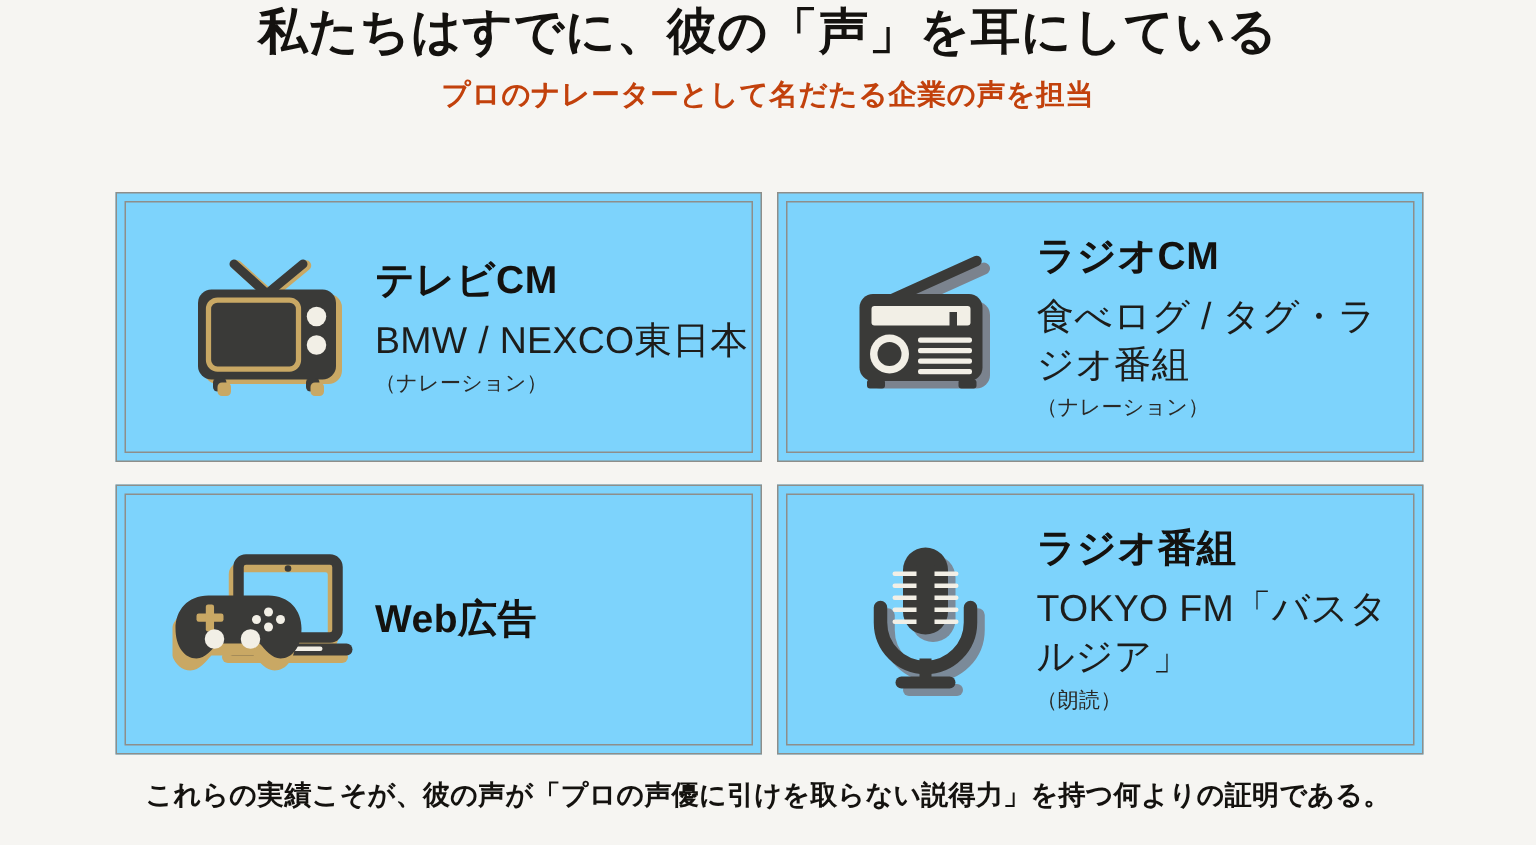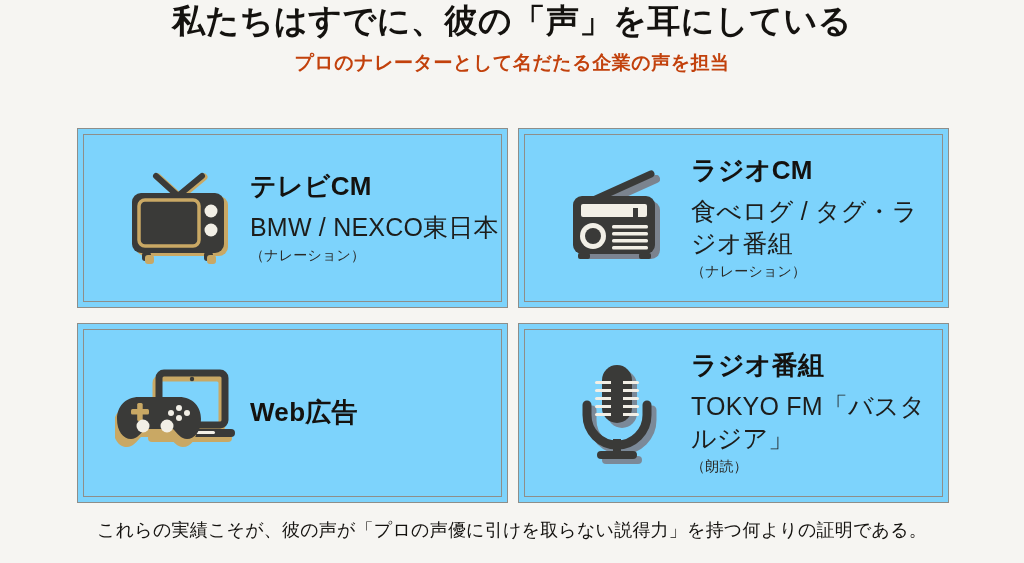--- a/index.html
+++ b/index.html
@@ -113,21 +113,21 @@
   
   .footer {
     position: absolute;
     left: 0;
     right: 0;
     top: 518px;
     text-align: center;
   }
   .footer-note {
     font-size: 18px;
-    font-weight: normal;
+    font-weight: bold;
     letter-spacing: 0.2px;
     color: #14120f;
     margin: 0;
   }
 </style>
 </head>
 <body>
 
 <div class="header">
   <h1 class="page-title">私たちはすでに、彼の「声」を耳にしている</h1>

